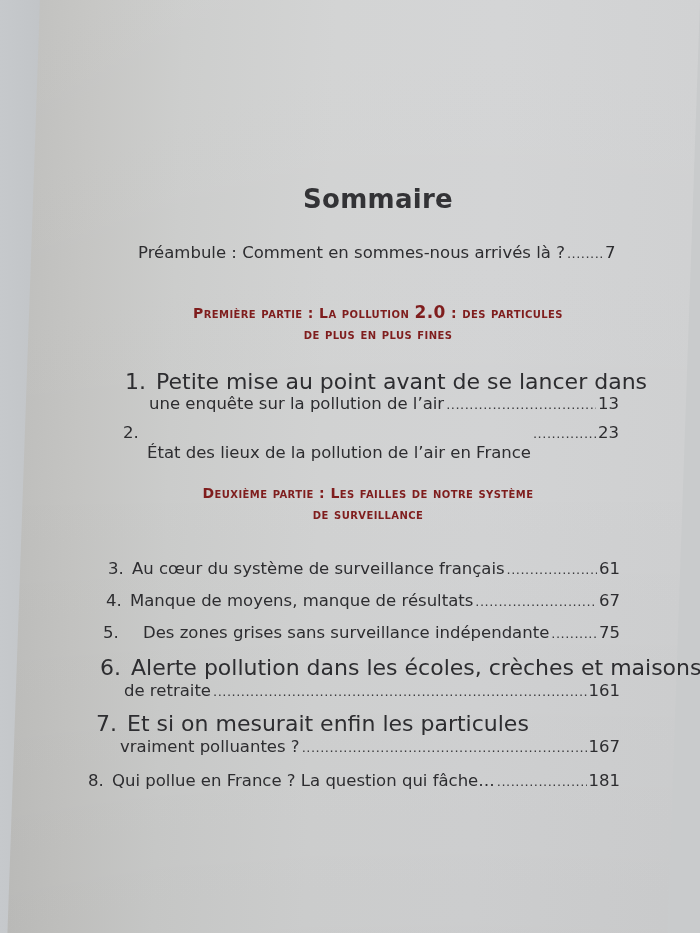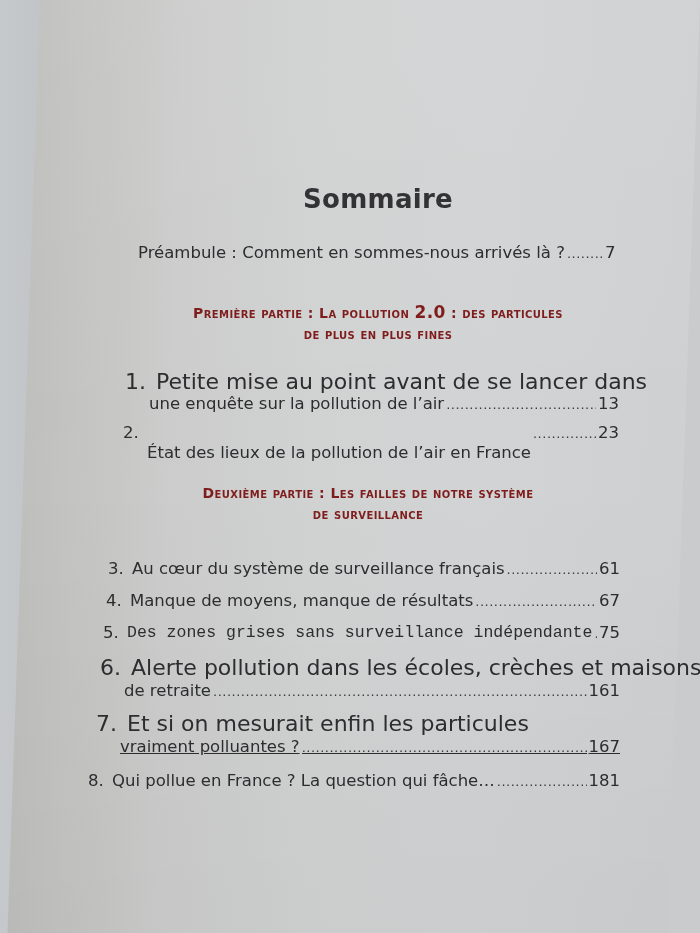--- a/index.html
+++ b/index.html
@@ -151,40 +151,40 @@
 
   <div class="toc-line" style="left:98px; width:514px; top:591px;">
     <span class="toc-num">4.</span>
     <span style="margin-left:4px;">Manque de moyens, manque de résultats</span>
     <span class="dots"></span>
     <span class="page-num">67</span>
   </div>
 
   <div class="toc-line" style="left:95px; width:517px; top:623px;">
     <span class="toc-num">5.</span>
-    <span style="margin-left:4px;font-family:Liberation Mono, monospace;">Des zones grises sans surveillance indépendante</span>
+    <span style="margin-left:20px;">Des zones grises sans surveillance indépendante</span>
     <span class="dots"></span>
     <span class="page-num">75</span>
   </div>
 
   <div class="sub-line" style="left:92px; top:655px;">
     <span class="toc-num">6.</span>
     <span style="margin-left:4px;">Alerte pollution dans les écoles, crèches et maisons</span>
   </div>
   <div class="toc-line" style="left:116px; width:496px; top:681px;">
     <span>de retraite</span>
     <span class="dots"></span>
     <span class="page-num">161</span>
   </div>
 
   <div class="sub-line" style="left:88px; top:711px;">
     <span class="toc-num">7.</span>
     <span style="margin-left:4px;">Et si on mesurait enfin les particules</span>
   </div>
-  <div class="toc-line" style="left:112px; width:500px; top:737px;text-decoration:underline;">
+  <div class="toc-line" style="left:112px; width:500px; top:737px;">
     <span>vraiment polluantes ?</span>
     <span class="dots"></span>
     <span class="page-num">167</span>
   </div>
 
   <div class="toc-line" style="left:80px; width:532px; top:771px;">
     <span class="toc-num">8.</span>
     <span style="margin-left:4px;">Qui pollue en France ? La question qui fâche…</span>
     <span class="dots"></span>
     <span class="page-num">181</span>

